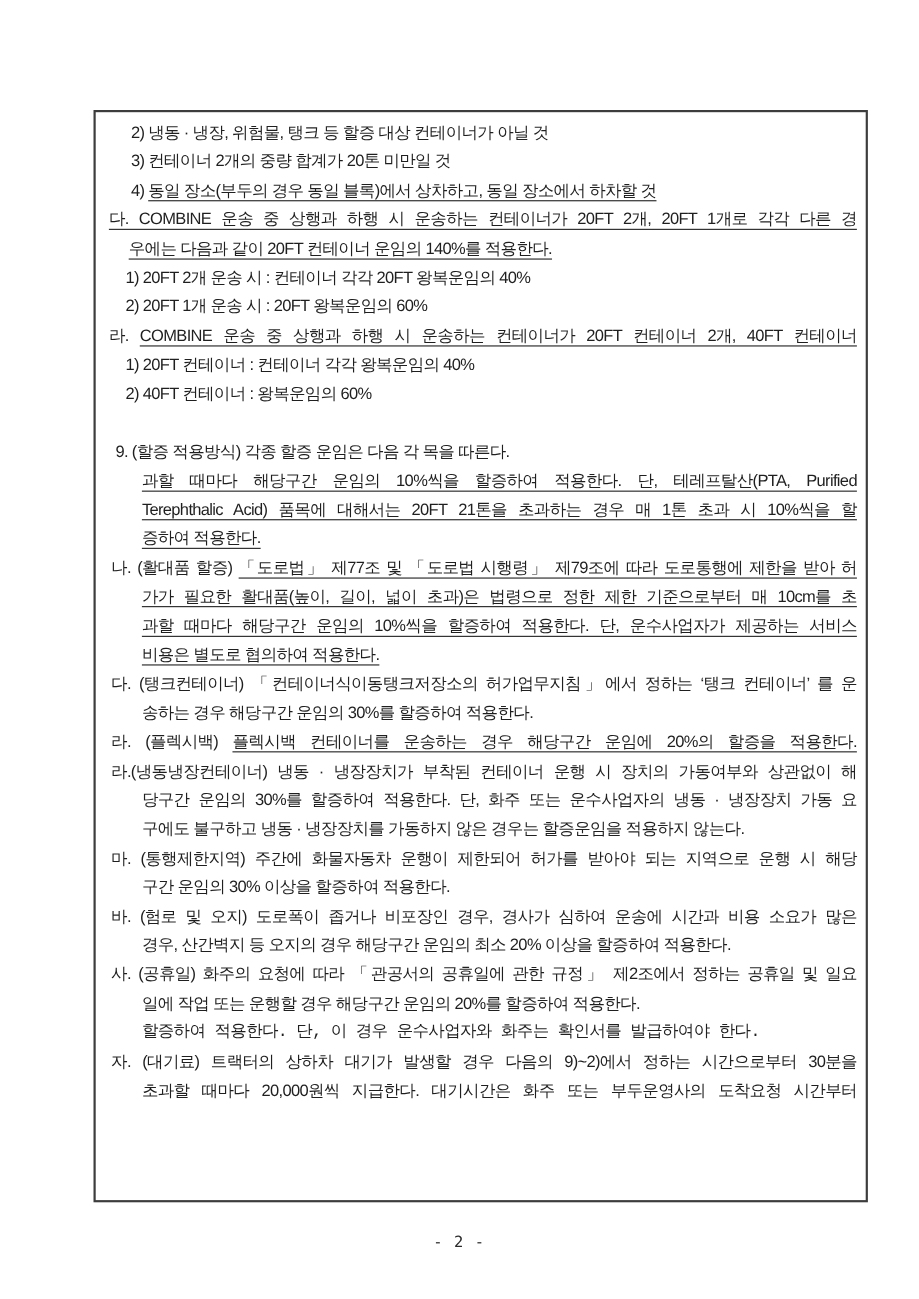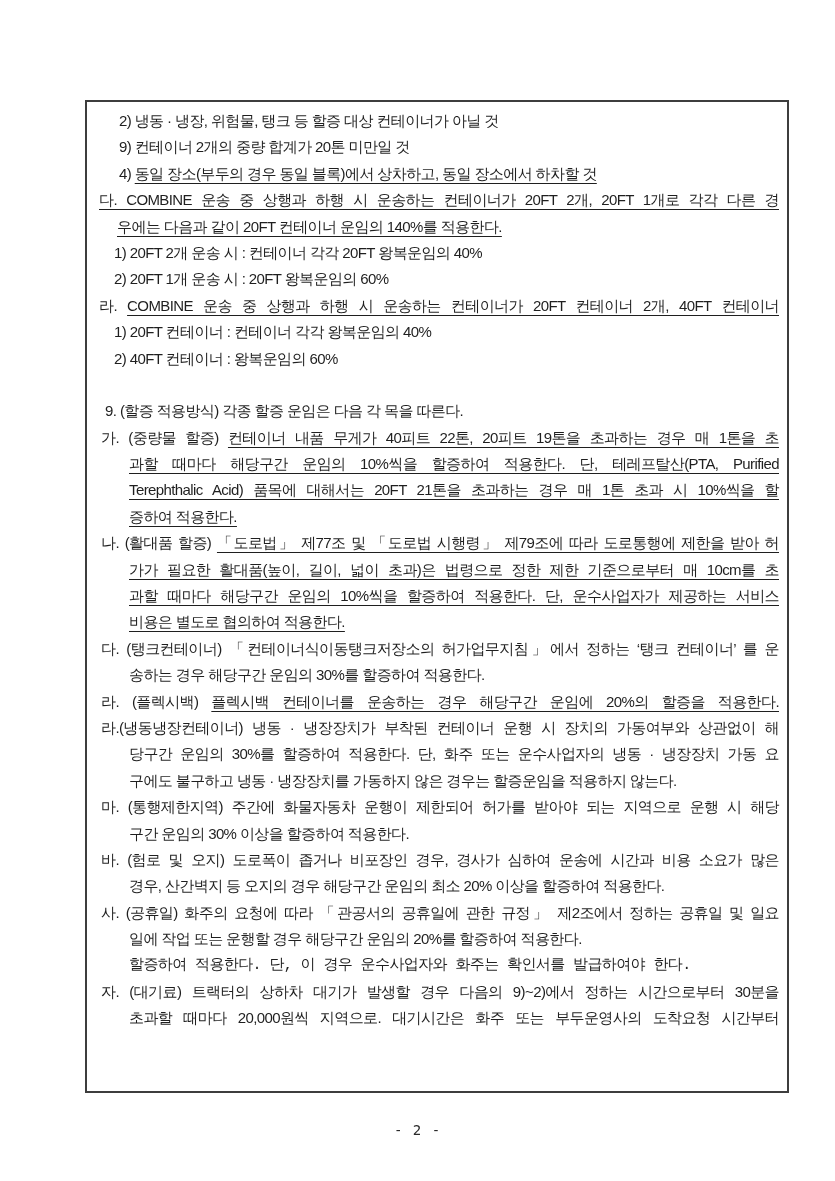--- a/index.html
+++ b/index.html
@@ -55,32 +55,31 @@
     letter-spacing: 1px;
     color: #2a2a2a;
   }
 </style>
 </head>
 <body>
 
 <div class="doc-box">
   <div id="doc-body">
       <div class="line" style="padding-left: 22px;"><span class="seg">2) 냉동 · 냉장, 위험물, 탱크 등 할증 대상 컨테이너가 아닐 것</span></div>
-      <div class="line" style="padding-left: 22px;"><span class="seg">9) 컨테이너 2개의 중량 합계가 20톤 미만일 것</span></div>
+      <div class="line" style="padding-left: 22px;"><span class="seg">3) 컨테이너 2개의 중량 합계가 20톤 미만일 것</span></div>
       <div class="line" style="padding-left: 22px;"><span class="seg">4) </span><span class="seg u">동일 장소(부두의 경우 동일 블록)에서 상차하고, 동일 장소에서 하차할 것</span></div>
       <div class="line justify" style="padding-left: 2px;"><span class="seg u">다. COMBINE 운송 중 상행과 하행 시 운송하는 컨테이너가 20FT 2개, 20FT 1개로 각각 다른 경</span></div>
       <div class="line" style="padding-left: 20px;"><span class="seg u">우에는 다음과 같이 20FT 컨테이너 운임의 140%를 적용한다.</span></div>
       <div class="line" style="padding-left: 17px;"><span class="seg">1) 20FT 2개 운송 시 : 컨테이너 각각 20FT 왕복운임의 40%</span></div>
       <div class="line" style="padding-left: 17px;"><span class="seg">2) 20FT 1개 운송 시 : 20FT 왕복운임의 60%</span></div>
       <div class="line justify" style="padding-left: 2px;"><span class="seg">라. </span><span class="seg u">COMBINE 운송 중 상행과 하행 시 운송하는 컨테이너가 20FT 컨테이너 2개, 40FT 컨테이너</span></div>
       <div class="line" style="padding-left: 17px;"><span class="seg">1) 20FT 컨테이너 : 컨테이너 각각 왕복운임의 40%</span></div>
       <div class="line" style="padding-left: 17px;"><span class="seg">2) 40FT 컨테이너 : 왕복운임의 60%</span></div>
       <div class="line"></div>
       <div class="line" style="padding-left: 8px;"><span class="seg">9. (할증 적용방식) 각종 할증 운임은 다음 각 목을 따른다.</span></div>
-      <div class="line justify" style="padding-left: 4px;"><span class="seg">가. (중량물 할증) </span><span class="seg u">컨테이너 내품 무게가 40피트 22톤, 20피트 19톤을 초과하는 경우 매 1톤을 초</span></div>
       <div class="line justify" style="padding-left: 32px;"><span class="seg u">과할 때마다 해당구간 운임의 10%씩을 할증하여 적용한다. 단, 테레프탈산(PTA, Purified</span></div>
       <div class="line justify" style="padding-left: 32px;"><span class="seg u">Terephthalic Acid) 품목에 대해서는 20FT 21톤을 초과하는 경우 매 1톤 초과 시 10%씩을 할</span></div>
       <div class="line" style="padding-left: 32px;"><span class="seg u">증하여 적용한다.</span></div>
       <div class="line justify" style="padding-left: 4px;"><span class="seg">나. (활대품 할증) </span><span class="seg u">「도로법」 제77조 및 「도로법 시행령」 제79조에 따라 도로통행에 제한을 받아 허</span></div>
       <div class="line justify" style="padding-left: 32px;"><span class="seg u">가가 필요한 활대품(높이, 길이, 넓이 초과)은 법령으로 정한 제한 기준으로부터 매 10cm를 초</span></div>
       <div class="line justify" style="padding-left: 32px;"><span class="seg u">과할 때마다 해당구간 운임의 10%씩을 할증하여 적용한다. 단, 운수사업자가 제공하는 서비스</span></div>
       <div class="line" style="padding-left: 32px;"><span class="seg u">비용은 별도로 협의하여 적용한다.</span></div>
       <div class="line justify" style="padding-left: 4px;"><span class="seg">다. (탱크컨테이너) 「컨테이너식이동탱크저장소의 허가업무지침」에서 정하는 ‘탱크 컨테이너’ 를 운</span></div>
       <div class="line" style="padding-left: 32px;"><span class="seg">송하는 경우 해당구간 운임의 30%를 할증하여 적용한다.</span></div>
       <div class="line justify" style="padding-left: 4px;"><span class="seg">라. (플렉시백) </span><span class="seg u">플렉시백 컨테이너를 운송하는 경우 해당구간 운임에 20%의 할증을 적용한다.</span></div>
@@ -88,17 +87,17 @@
       <div class="line justify" style="padding-left: 32px;"><span class="seg">당구간 운임의 30%를 할증하여 적용한다. 단, 화주 또는 운수사업자의 냉동 · 냉장장치 가동 요</span></div>
       <div class="line" style="padding-left: 32px;"><span class="seg">구에도 불구하고 냉동 · 냉장장치를 가동하지 않은 경우는 할증운임을 적용하지 않는다.</span></div>
       <div class="line justify" style="padding-left: 4px;"><span class="seg">마. (통행제한지역) 주간에 화물자동차 운행이 제한되어 허가를 받아야 되는 지역으로 운행 시 해당</span></div>
       <div class="line" style="padding-left: 32px;"><span class="seg">구간 운임의 30% 이상을 할증하여 적용한다.</span></div>
       <div class="line justify" style="padding-left: 4px;"><span class="seg">바. (험로 및 오지) 도로폭이 좁거나 비포장인 경우, 경사가 심하여 운송에 시간과 비용 소요가 많은</span></div>
       <div class="line" style="padding-left: 32px;"><span class="seg">경우, 산간벽지 등 오지의 경우 해당구간 운임의 최소 20% 이상을 할증하여 적용한다.</span></div>
       <div class="line justify" style="padding-left: 4px;"><span class="seg">사. (공휴일) 화주의 요청에 따라 「관공서의 공휴일에 관한 규정」 제2조에서 정하는 공휴일 및 일요</span></div>
       <div class="line" style="padding-left: 32px;"><span class="seg">일에 작업 또는 운행할 경우 해당구간 운임의 20%를 할증하여 적용한다.</span></div>
       <div class="line" style="padding-left: 32px; font-family: Liberation Mono, monospace;"><span class="seg">할증하여 적용한다. 단, 이 경우 운수사업자와 화주는 확인서를 발급하여야 한다.</span></div>
       <div class="line justify" style="padding-left: 4px;"><span class="seg">자. (대기료) 트랙터의 상하차 대기가 발생할 경우 다음의 9)~2)에서 정하는 시간으로부터 30분을</span></div>
-      <div class="line justify" style="padding-left: 32px;"><span class="seg">초과할 때마다 20,000원씩 지역으로.  대기시간은 화주 또는 부두운영사의 도착요청 시간부터</span></div>
+      <div class="line justify" style="padding-left: 32px;"><span class="seg">초과할 때마다 20,000원씩 지급한다.  대기시간은 화주 또는 부두운영사의 도착요청 시간부터</span></div>
     </div>
 </div>
 
 <div class="page-num">- 2 -</div>
 
 </body></html>

